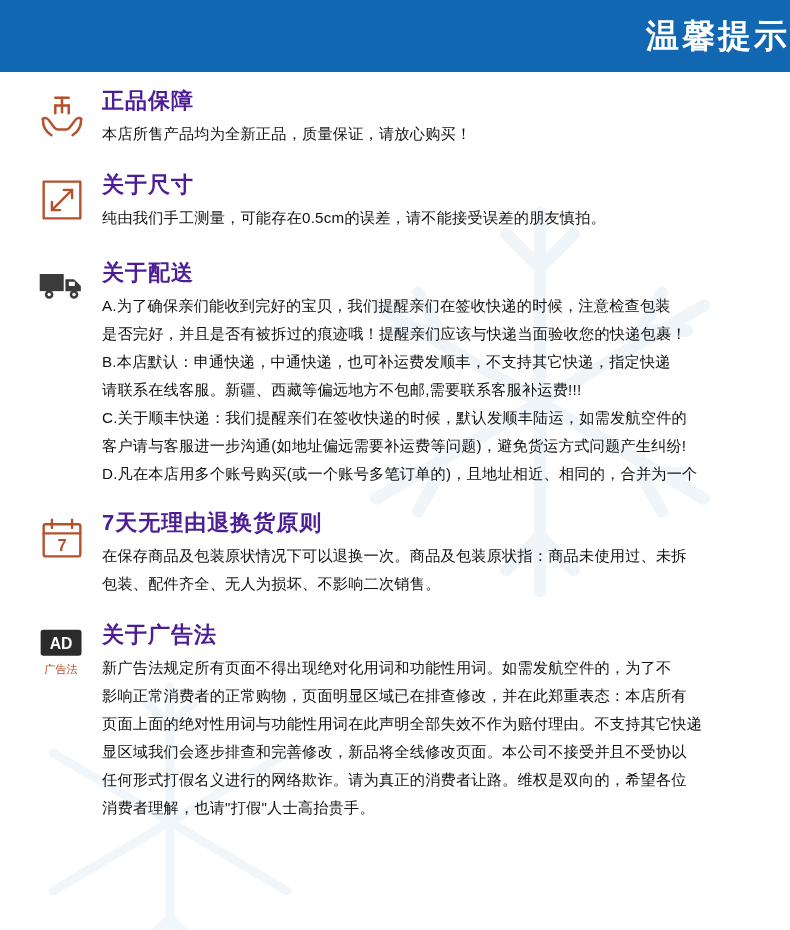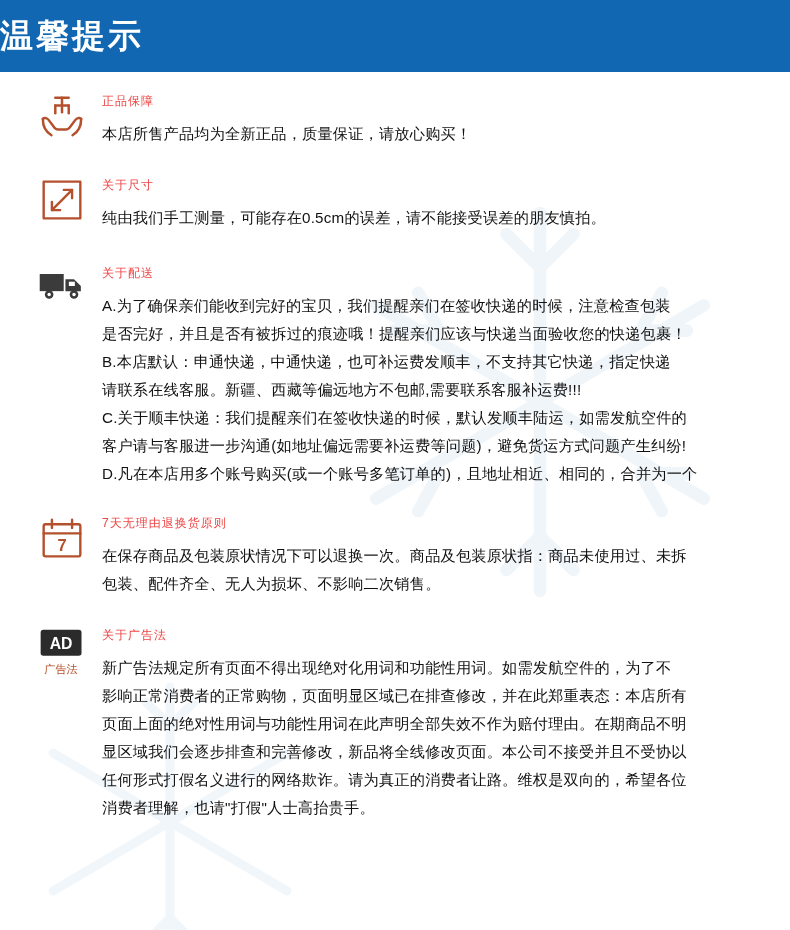--- a/index.html
+++ b/index.html
@@ -21,21 +21,21 @@
     overflow: hidden;
   }
   
   .header {
     position: relative;
     width: 790px;
     height: 72px;
     background: #1167b1;
     display: flex;
     align-items: center;
-    justify-content: flex-start;
+    justify-content: flex-end;
     overflow: hidden;
   }
   .header-title {
     color: #ffffff;
     font-size: 33px;
     font-weight: bold;
     letter-spacing: 3px;
     line-height: 72px;
   }
   
@@ -78,23 +78,23 @@
     align-items: flex-start;
     justify-content: center;
     padding-top: 4px;
     box-sizing: border-box;
   }
   .sec-body {
     flex: 1 1 auto;
     padding-left: 4px;
   }
   .sec-title {
-    color: #ef4444;
-    font-size: 12px;
-    font-weight: normal;
+    color: #4c1d95;
+    font-size: 22px;
+    font-weight: bold;
     letter-spacing: 1px;
     margin: 0 0 8px 0;
     line-height: 22px;
   }
   .sec-line {
     color: #111111;
     font-size: 15.2px;
     line-height: 28px;
     letter-spacing: 0.2px;
     margin: 0;
@@ -232,21 +232,21 @@
         <svg width="50" height="52" viewBox="0 0 52 56">
           <rect x="3" y="2" width="44" height="28" rx="3" fill="#2b2b2b"></rect>
           <text x="25" y="23" text-anchor="middle" font-family="'Liberation Sans', sans-serif" font-size="17" font-weight="bold" fill="#ffffff">AD</text>
           <text x="25" y="48" text-anchor="middle" font-family="'Liberation Sans', sans-serif" font-size="12" fill="#b4512c">广告法</text>
         </svg>
       </div>
       <div class="sec-body">
         <div class="sec-title">关于广告法</div>
         <p class="sec-line">新广告法规定所有页面不得出现绝对化用词和功能性用词。如需发航空件的，为了不</p>
         <p class="sec-line">影响正常消费者的正常购物，页面明显区域已在排查修改，并在此郑重表态：本店所有</p>
-        <p class="sec-line">页面上面的绝对性用词与功能性用词在此声明全部失效不作为赔付理由。在期商品不明</p>
+        <p class="sec-line">页面上面的绝对性用词与功能性用词在此声明全部失效不作为赔付理由。不支持其它快递</p>
         <p class="sec-line">显区域我们会逐步排查和完善修改，新品将全线修改页面。本公司不接受并且不受协以</p>
         <p class="sec-line">任何形式打假名义进行的网络欺诈。请为真正的消费者让路。维权是双向的，希望各位</p>
         <p class="sec-line">消费者理解，也请"打假"人士高抬贵手。</p>
       </div>
     </div>
 
   </div>
 </div>
 
 </body></html>

